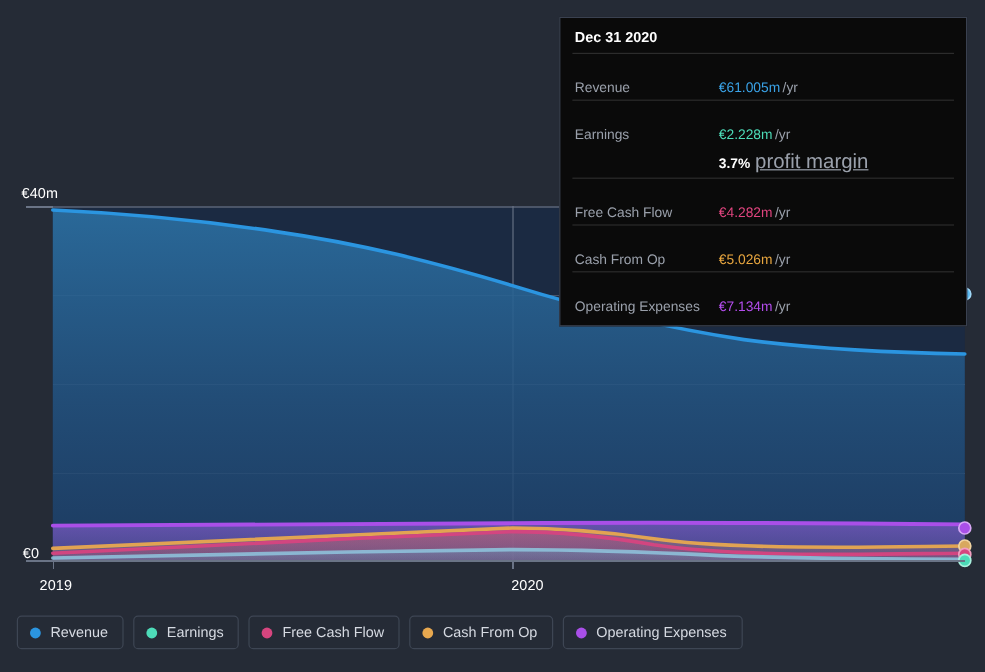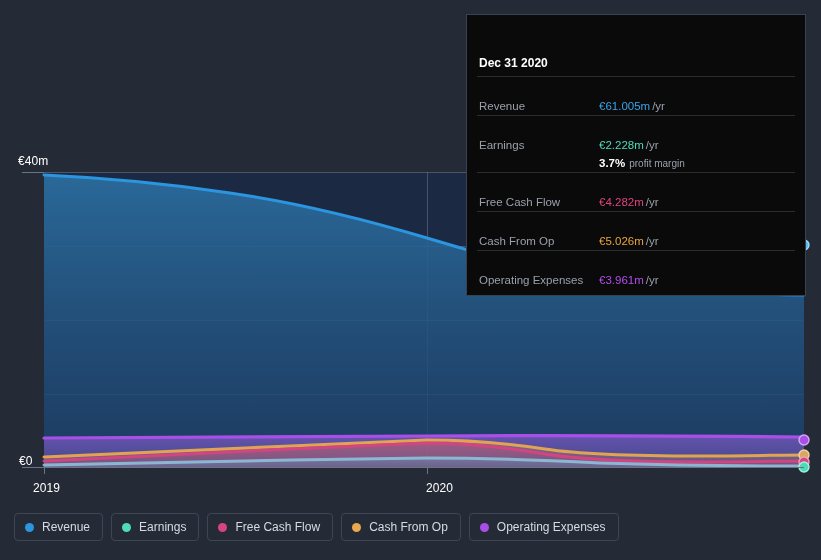--- a/index.html
+++ b/index.html
@@ -48,21 +48,20 @@
     background: #0a0a0a;
     border: 1px solid #3a4150;
     padding: 8px 10px 6px 10px;
     z-index: 40;
   }
   #tooltip-title {
     color: #ffffff;
     font-size: 12px;
     font-weight: bold;
     padding: 1px 0 6px 2px;
-    margin-top: 32px;
   }
   .tt-row {
     display: flex;
     align-items: baseline;
     border-top: 1px solid #2c2c2c;
     padding: 3px 0 3px 2px;
     min-height: 17px;
   }
   .tt-row.noline { border-top: none; text-align: center; }
   .tt-label {
@@ -78,21 +77,21 @@
     white-space: nowrap;
     margin-top: 20px;
   }
   .tt-unit {
     color: #9aa0ab;
     font-size: 11.5px;
     margin-left: 2px;
     font-weight: normal;
   }
   .tt-sub-val { color:#ffffff; font-size:11.5px; font-weight:bold; }
-  .tt-sub-txt { color:#9aa0ab; font-size:10px; margin-left:4px; }
+  .tt-sub-txt { color:#9aa0ab; font-size:17px; margin-left:4px;text-decoration:underline; }
 
   
   #legend {
     position: absolute;
     left: 14px;
     top: 513px;
     display: flex;
     gap: 8px;
     align-items: center;
   }
@@ -231,21 +230,21 @@
     </div>
 
     <div class="tt-row">
       <span class="tt-label">Cash From Op</span>
       <span class="tt-val" style="color:#e8a63f">€5.026m</span>
       <span class="tt-unit">/yr</span>
     </div>
 
     <div class="tt-row">
       <span class="tt-label">Operating Expenses</span>
-      <span class="tt-val" style="color:#b44dee">€3.961m</span>
+      <span class="tt-val" style="color:#b44dee">€7.134m</span>
       <span class="tt-unit">/yr</span>
     </div>
   </div>
 
   <div id="legend">
     <div class="legend-item">
       <span class="legend-dot" style="background:#2b95e0"></span>
       <span class="legend-text">Revenue</span>
     </div>
     <div class="legend-item">

